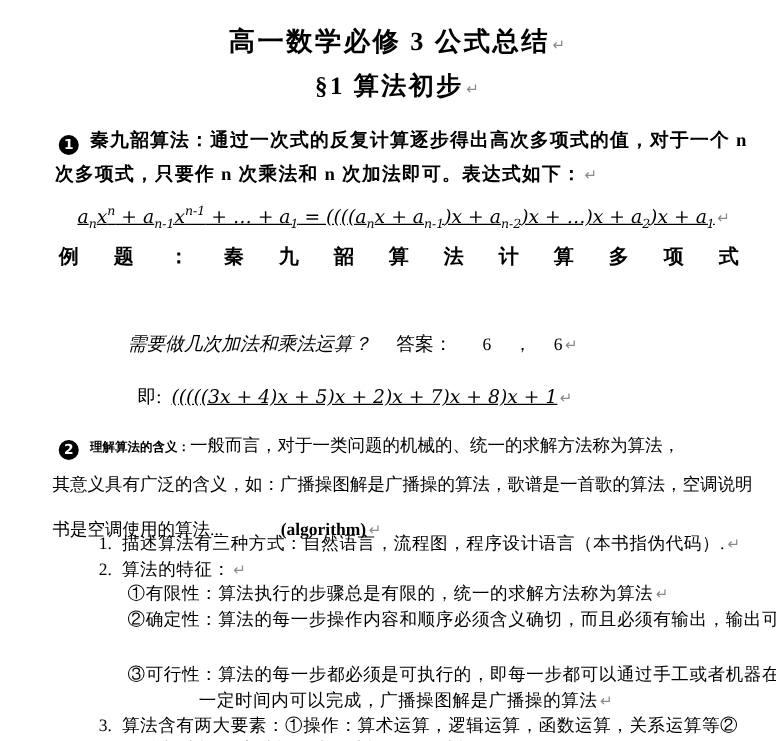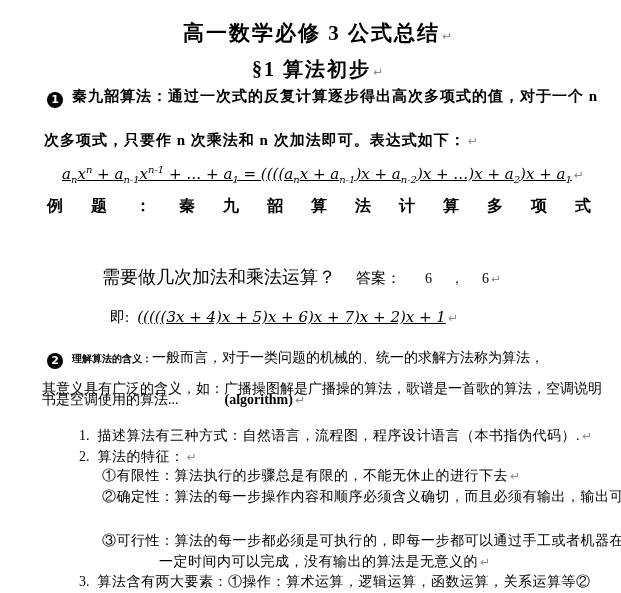--- a/index.html
+++ b/index.html
@@ -58,72 +58,72 @@
 <div class="page">
 
   <div class="line center" style="top:4px;">
     <span class="title-text">高一数学必修 3 公式总结</span><span class="pil">↵</span>
   </div>
 
   <div class="line center" style="top:40px;">
     <span class="subtitle-text">§1 算法初步</span><span class="pil">↵</span>
   </div>
 
-  <div class="line" style="top:70px; left:33px;">
+  <div class="line" style="top:87px; left:33px;">
     <span class="bullet">1</span><span class="s1text">秦九韶算法：通过一次式的反复计算逐步得出高次多项式的值，对于一个 n</span>
   </div>
   <div class="line" style="top:114px; left:30px;">
     <span class="s1text">次多项式，只要作 n 次乘法和 n 次加法即可。表达式如下：</span><span class="pil">↵</span>
   </div>
 
   <div class="line" style="top:147px; left:48px;">
     <span class="math"><span>a</span><sub>n</sub><span>x</span><sup>n</sup><span> + a</span><sub>n-1</sub><span>x</span><sup>n-1</sup><span> + … + a</span><sub>1</sub><span> = ((((a</span><sub>n</sub><span>x + a</span><sub>n-1</sub><span>)x + a</span><sub>n-2</sub><span>)x + …)x + a</span><sub>2</sub><span>)x + a</span><sub>1</sub></span><span class="pil">↵</span>
   </div>
 
   <div class="line" style="top:179px; left:33px;">
     <span class="example-heading">例题：秦九韶算法计算多项式</span>
   </div>
 
 
   <div class="line" style="top:250px; left:88px;">
-    <span class="kai" style="font-size:18px;">需要做几次加法和乘法运算？</span><span class="gap-label" style="font-size:15px;">答案：</span><span class="gap-md">6</span><span class="gap-sm">，</span><span class="gap-sm">6</span><span class="pil">↵</span>
+    <span class="kai" style="font-size:15px;font-style:italic;">需要做几次加法和乘法运算？</span><span class="gap-label" style="font-size:15px;">答案：</span><span class="gap-md">6</span><span class="gap-sm">，</span><span class="gap-sm">6</span><span class="pil">↵</span>
   </div>
 
   <div class="line" style="top:291px; left:96px;">
-    <span style="font-size:15px;">即:</span><span class="math" style="margin-left:8px;">(((((3x + 4)x + 5)x + 6)x + 7)x + 2)x + 1</span><span class="pil">↵</span>
+    <span style="font-size:15px;">即:</span><span class="math" style="margin-left:8px;">(((((3x + 4)x + 5)x + 2)x + 7)x + 8)x + 1</span><span class="pil">↵</span>
   </div>
 
   <div class="line" style="top:333px; left:33px;">
     <span class="bullet">2</span><span class="b" style="font-size:10px;">理解算法的含义：</span><span class="kai">一般而言，对于一类问题的机械的、统一的求解方法称为算法，</span>
   </div>
   <div class="line" style="top:364px; left:28px;">
     <span class="kai">其意义具有广泛的含义，如：广播操图解是广播操的算法，歌谱是一首歌的算法，空调说明</span>
   </div>
-  <div class="line" style="top:375px; left:28px;">
+  <div class="line" style="top:400px; left:28px;">
     <span class="kai">书是空调使用的算法...</span><span class="algorithm-bold">(algorithm)</span><span class="pil">↵</span>
   </div>
 
   <div class="line" style="top:411px; left:65px;">
     <span class="item-num">1.</span><span class="listtext">描述算法有三种方式：自然语言，流程图，程序设计语言（本书指伪代码）.</span><span class="pil">↵</span>
   </div>
   <div class="line" style="top:432px; left:65px;">
     <span class="item-num">2.</span><span class="listtext">算法的特征：</span><span class="pil">↵</span>
   </div>
 
   <div class="line" style="top:451px; left:88px;">
-    <span class="listtext">①有限性：算法执行的步骤总是有限的，不能无休止的进行下去</span><span class="pil">↵</span>
+    <span class="listtext">①有限性：算法执行的步骤总是有限的，统一的求解方法称为算法</span><span class="pil">↵</span>
   </div>
   <div class="line" style="top:472px; left:88px;">
     <span class="listtext">②确定性：算法的每一步操作内容和顺序必须含义确切，而且必须有输出，输出可</span>
   </div>
   <div class="line" style="top:516px; left:88px;">
     <span class="listtext">③可行性：算法的每一步都必须是可执行的，即每一步都可以通过手工或者机器在</span>
   </div>
   <div class="line" style="top:537px; left:145px;">
-    <span class="listtext">一定时间内可以完成，没有输出的算法是无意义的</span><span class="pil">↵</span>
+    <span class="listtext">一定时间内可以完成，广播操图解是广播操的算法</span><span class="pil">↵</span>
   </div>
 
   <div class="line" style="top:557px; left:65px;">
     <span class="item-num">3.</span><span class="listtext">算法含有两大要素：①操作：算术运算，逻辑运算，函数运算，关系运算等②</span>
   </div>
   <div class="line" style="top:576px; left:100px;">
     <span class="listtext">控制结构:顺序结构，选择结构，循环结构</span>
   </div>
 
 </div>

